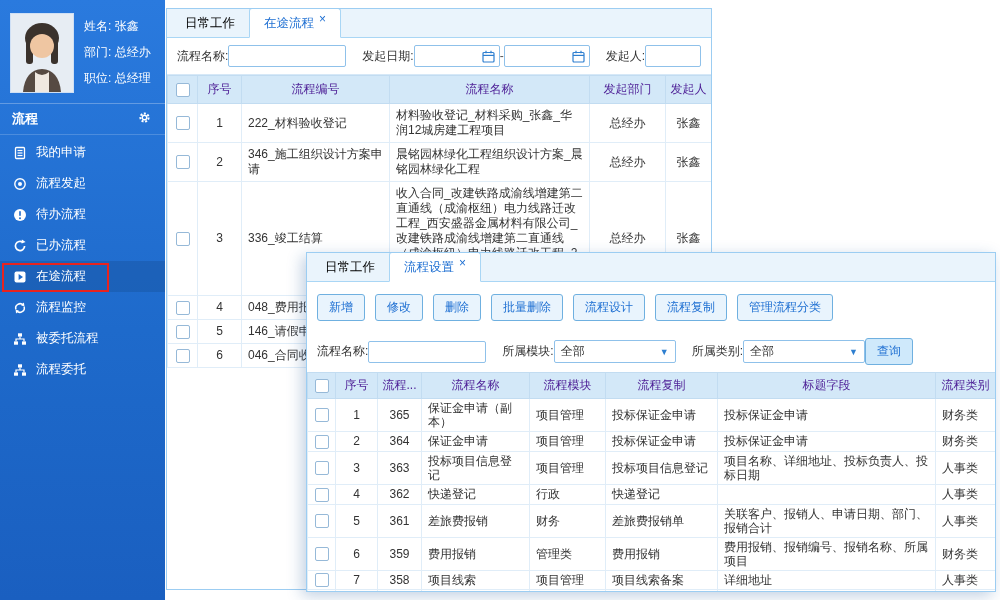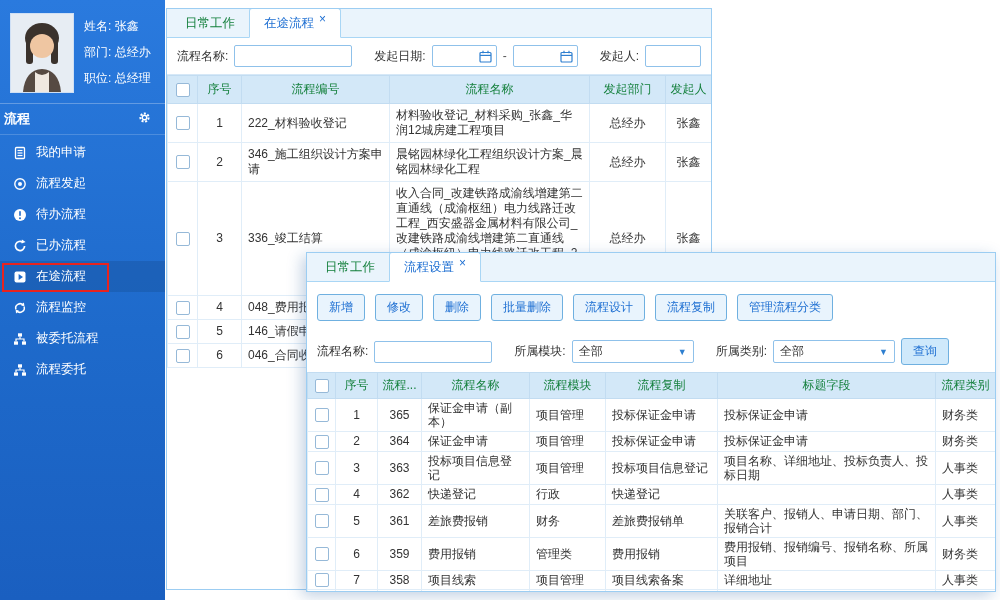--- a/index.html
+++ b/index.html
@@ -6,41 +6,41 @@
   body{font-family:"Liberation Sans","DejaVu Sans",sans-serif;}
   #screen{position:relative;width:1000px;height:600px;overflow:hidden;background:#fff;}
 
   
   .sidebar{position:absolute;left:0;top:0;width:165px;height:600px;z-index:1;
     background:linear-gradient(180deg,#2a7ade 0%,#1e6acb 55%,#1a5fc0 100%);color:#fff;}
   .profile{display:flex;gap:10px;padding:13px 8px 10px 10px;}
   .photo{width:62px;height:78px;flex:0 0 auto;border:1px solid #cfe0f5;background:#e7edf3;overflow:hidden;}
   .pinfo{display:flex;flex-direction:column;justify-content:space-between;padding:5px 0 6px 0;font-size:12px;white-space:nowrap;}
   .section{height:30px;display:flex;align-items:center;justify-content:space-between;
-    padding:0 14px 0 4px;font-size:13px;font-weight:bold;
+    padding:0 14px 0 12px;font-size:13px;font-weight:bold;
     border-top:1px solid rgba(255,255,255,.28);border-bottom:1px solid rgba(255,255,255,.18);}
   .menu{padding-top:2px;}
   .menu-item{position:relative;height:31px;display:flex;align-items:center;gap:9px;
     padding-left:13px;font-size:12.5px;cursor:pointer;}
   .menu-item.active{background:rgba(0,0,0,.10);}
   .menu-item .micon{width:14px;height:14px;display:inline-flex;flex:0 0 auto;}
   .red-box{position:absolute;left:2px;top:2px;width:103px;height:25px;border:2px solid #e8231f;pointer-events:none;}
 
   
   .window{position:absolute;background:#fff;border:1px solid #9ccdf2;overflow:hidden;}
   #window1{left:166px;top:8px;width:544px;height:580px;z-index:2;}
   #window2{left:306px;top:252px;width:688px;height:338px;z-index:5;box-shadow:-4px 4px 14px rgba(35,90,155,.28);}
 
   .tabbar{display:flex;align-items:flex-end;height:28px;background:#eaf4fc;border-bottom:1px solid #a9d6f5;padding-left:4px;}
-  .tab{padding:6px 14px 5px 14px;font-size:12.5px;color:#15803d;cursor:pointer;}
+  .tab{padding:6px 14px 5px 14px;font-size:12.5px;color:#000000;cursor:pointer;}
   .tab.active{background:#fff;border:1px solid #a9d6f5;border-bottom:1px solid #fff;margin-bottom:-1px;
     border-radius:3px 3px 0 0;color:#1e6fd2;}
   .tab .close{color:#1e6fd2;font-size:12px;margin-left:5px;position:relative;top:-4px;cursor:pointer;}
 
-  .filterbar{display:flex;align-items:center;padding:7px 10px;gap:6px;font-size:12px;color:#333;
+  .filterbar{display:flex;align-items:center;padding:7px 10px;font-size:12px;color:#333;
     border-bottom:1px solid #d6e8f7;}
   #window2 .filterbar{border-bottom:none;padding:5px 10px 7px 10px;}
   .flabel{white-space:nowrap;}
   .ml{margin-left:16px;}
   .txt{height:20px;border:1px solid #8fc1ea;border-radius:2px;background:#fff;font-size:12px;padding:0 4px;outline:none;}
   .w110{width:108px;}
   .w48{width:46px;}
   .datebox{width:94px;height:22px;border:1px solid #8fc1ea;border-radius:2px;background:#fff;
     display:inline-flex;align-items:center;justify-content:flex-end;padding-right:4px;box-sizing:border-box;cursor:pointer;}
   .dash{color:#555;}
@@ -48,21 +48,21 @@
     display:inline-flex;align-items:center;justify-content:space-between;padding:8px 6px;cursor:pointer;color:#333;}
   .arrow{color:#2e7fd0;font-size:9px;}
 
   .toolbar{display:flex;align-items:center;gap:10px;padding:12px 10px;}
   .btn{border:1px solid #6fb0e0;background:#e9f4fd;color:#1e6fd2;font-size:12px;padding:4px 11px;
     border-radius:3px;cursor:pointer;font-family:inherit;}
   .btn.query{background:#cfe9fb;}
 
   
   table.grid{width:100%;border-collapse:collapse;table-layout:fixed;font-size:12px;color:#333;}
-  .grid th{background:#d3e8f8;color:#15803d;font-weight:normal;border:1px solid #c2dcf1;
+  .grid th{background:#d3e8f8;color:#4c1d95;font-weight:normal;border:1px solid #c2dcf1;
     padding:5px 4px;text-align:center;white-space:nowrap;overflow:hidden;}
   .grid td{border:1px solid #e0edf8;padding:4px 6px;line-height:15px;word-break:break-all;vertical-align:middle;}
   #window2 .grid td{padding:2px 6px;line-height:14px;}
   #window2 .grid th{padding:4px 3px;}
   .tc{text-align:center;}
   .tl{text-align:left;}
   .cb{display:inline-block;width:12px;height:12px;border:1px solid #96b9d8;border-radius:2px;background:#fff;
     vertical-align:middle;cursor:pointer;}
   col.w28{width:28px;} col.w30{width:30px;} col.w42{width:42px;} col.w44{width:44px;}
   col.w46{width:46px;} col.w60{width:60px;} col.w76{width:76px;} col.w108{width:108px;}

